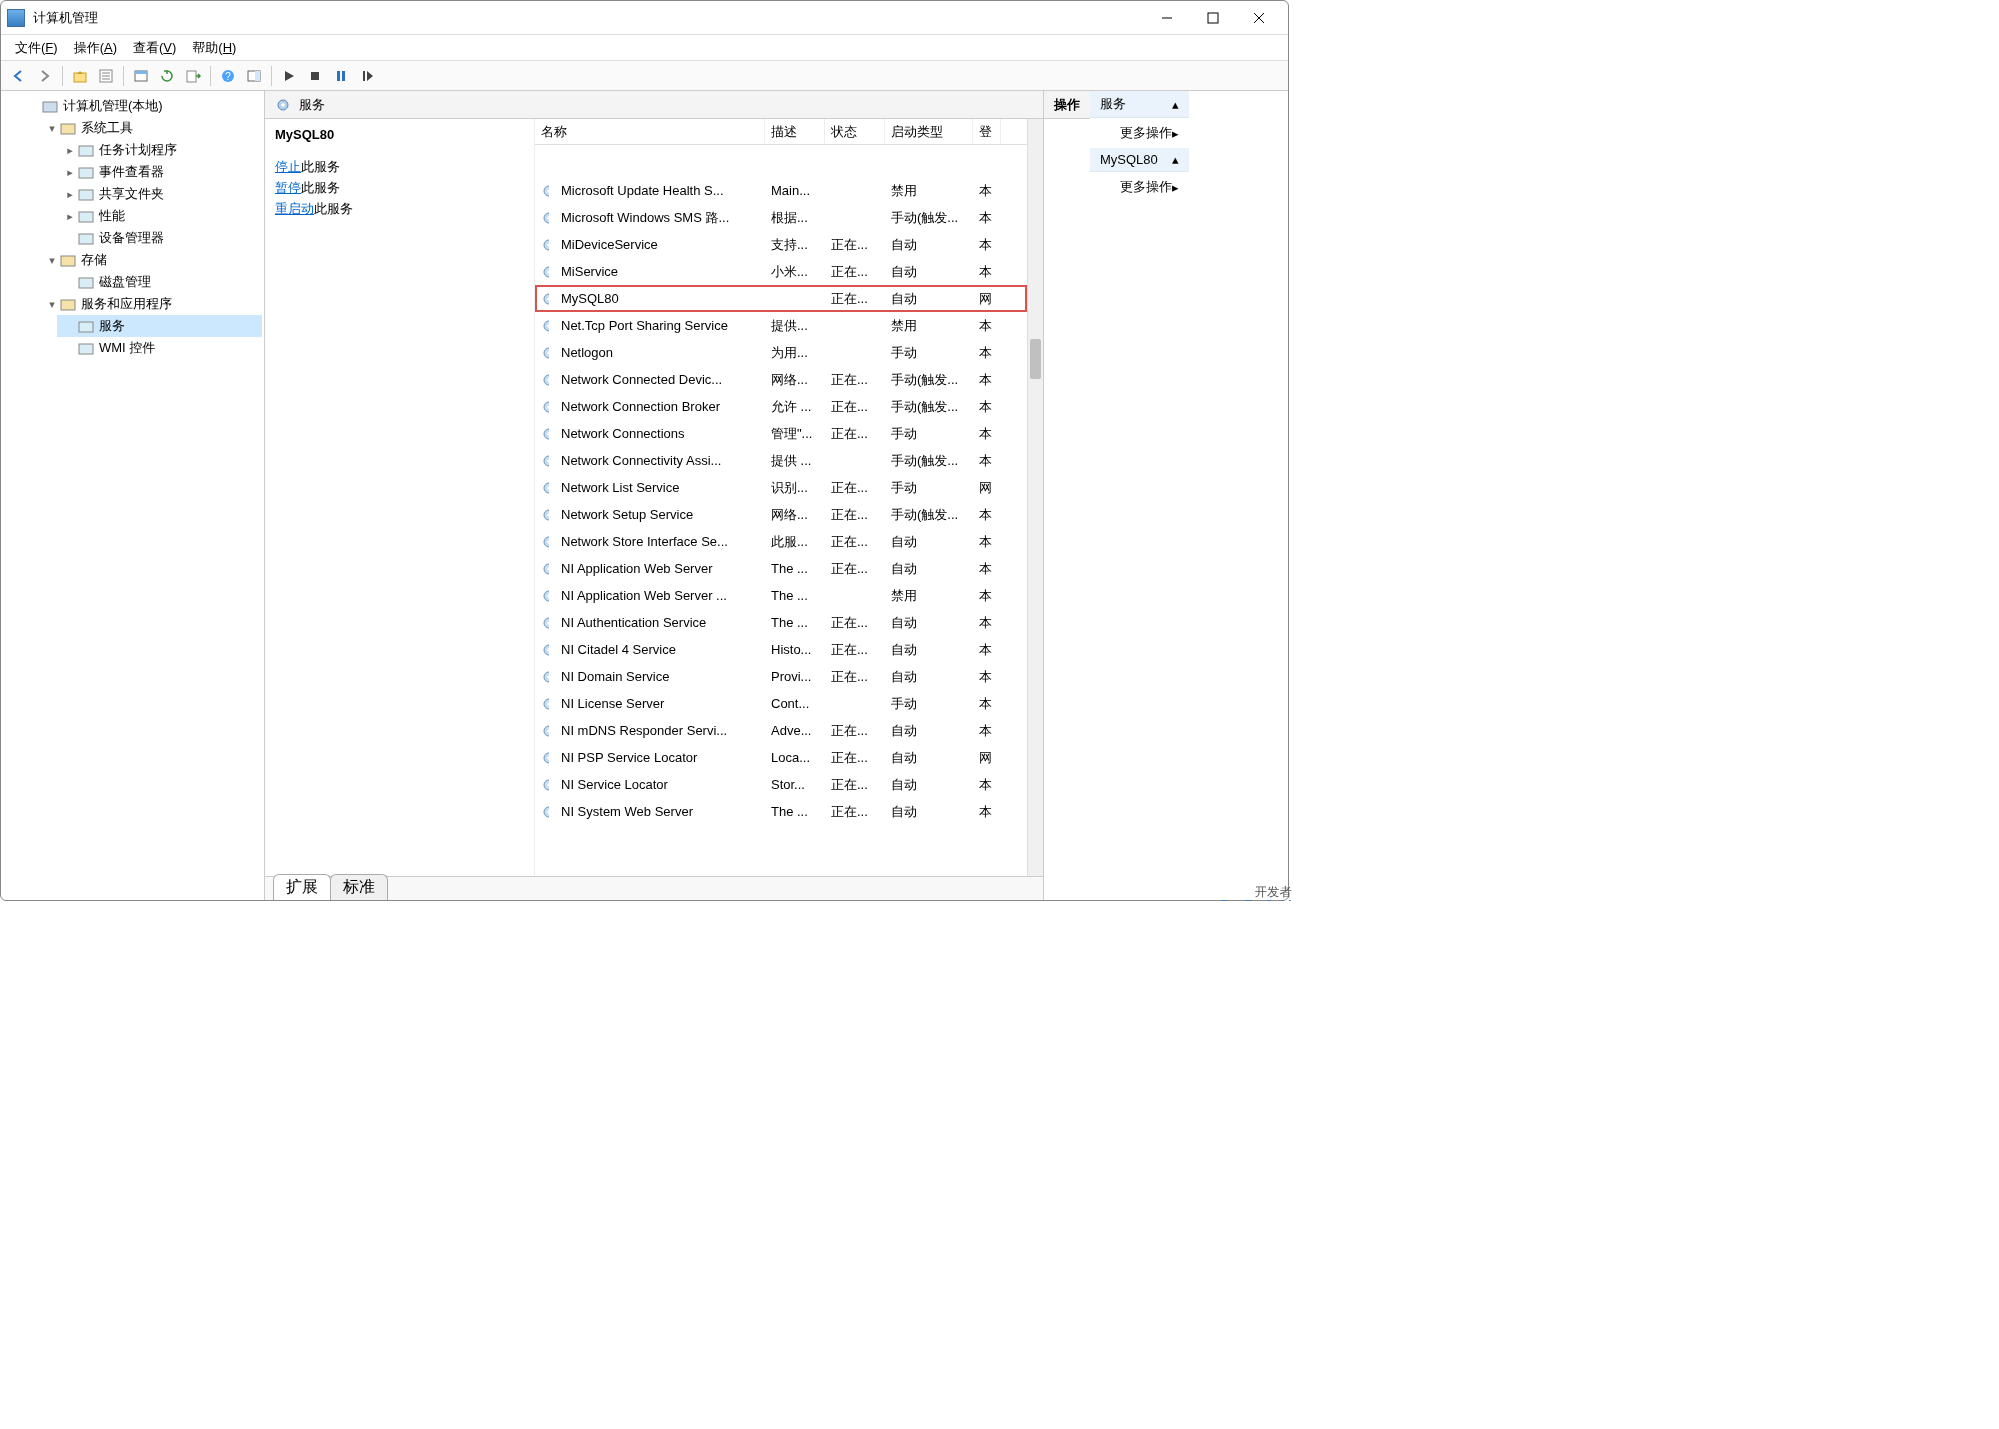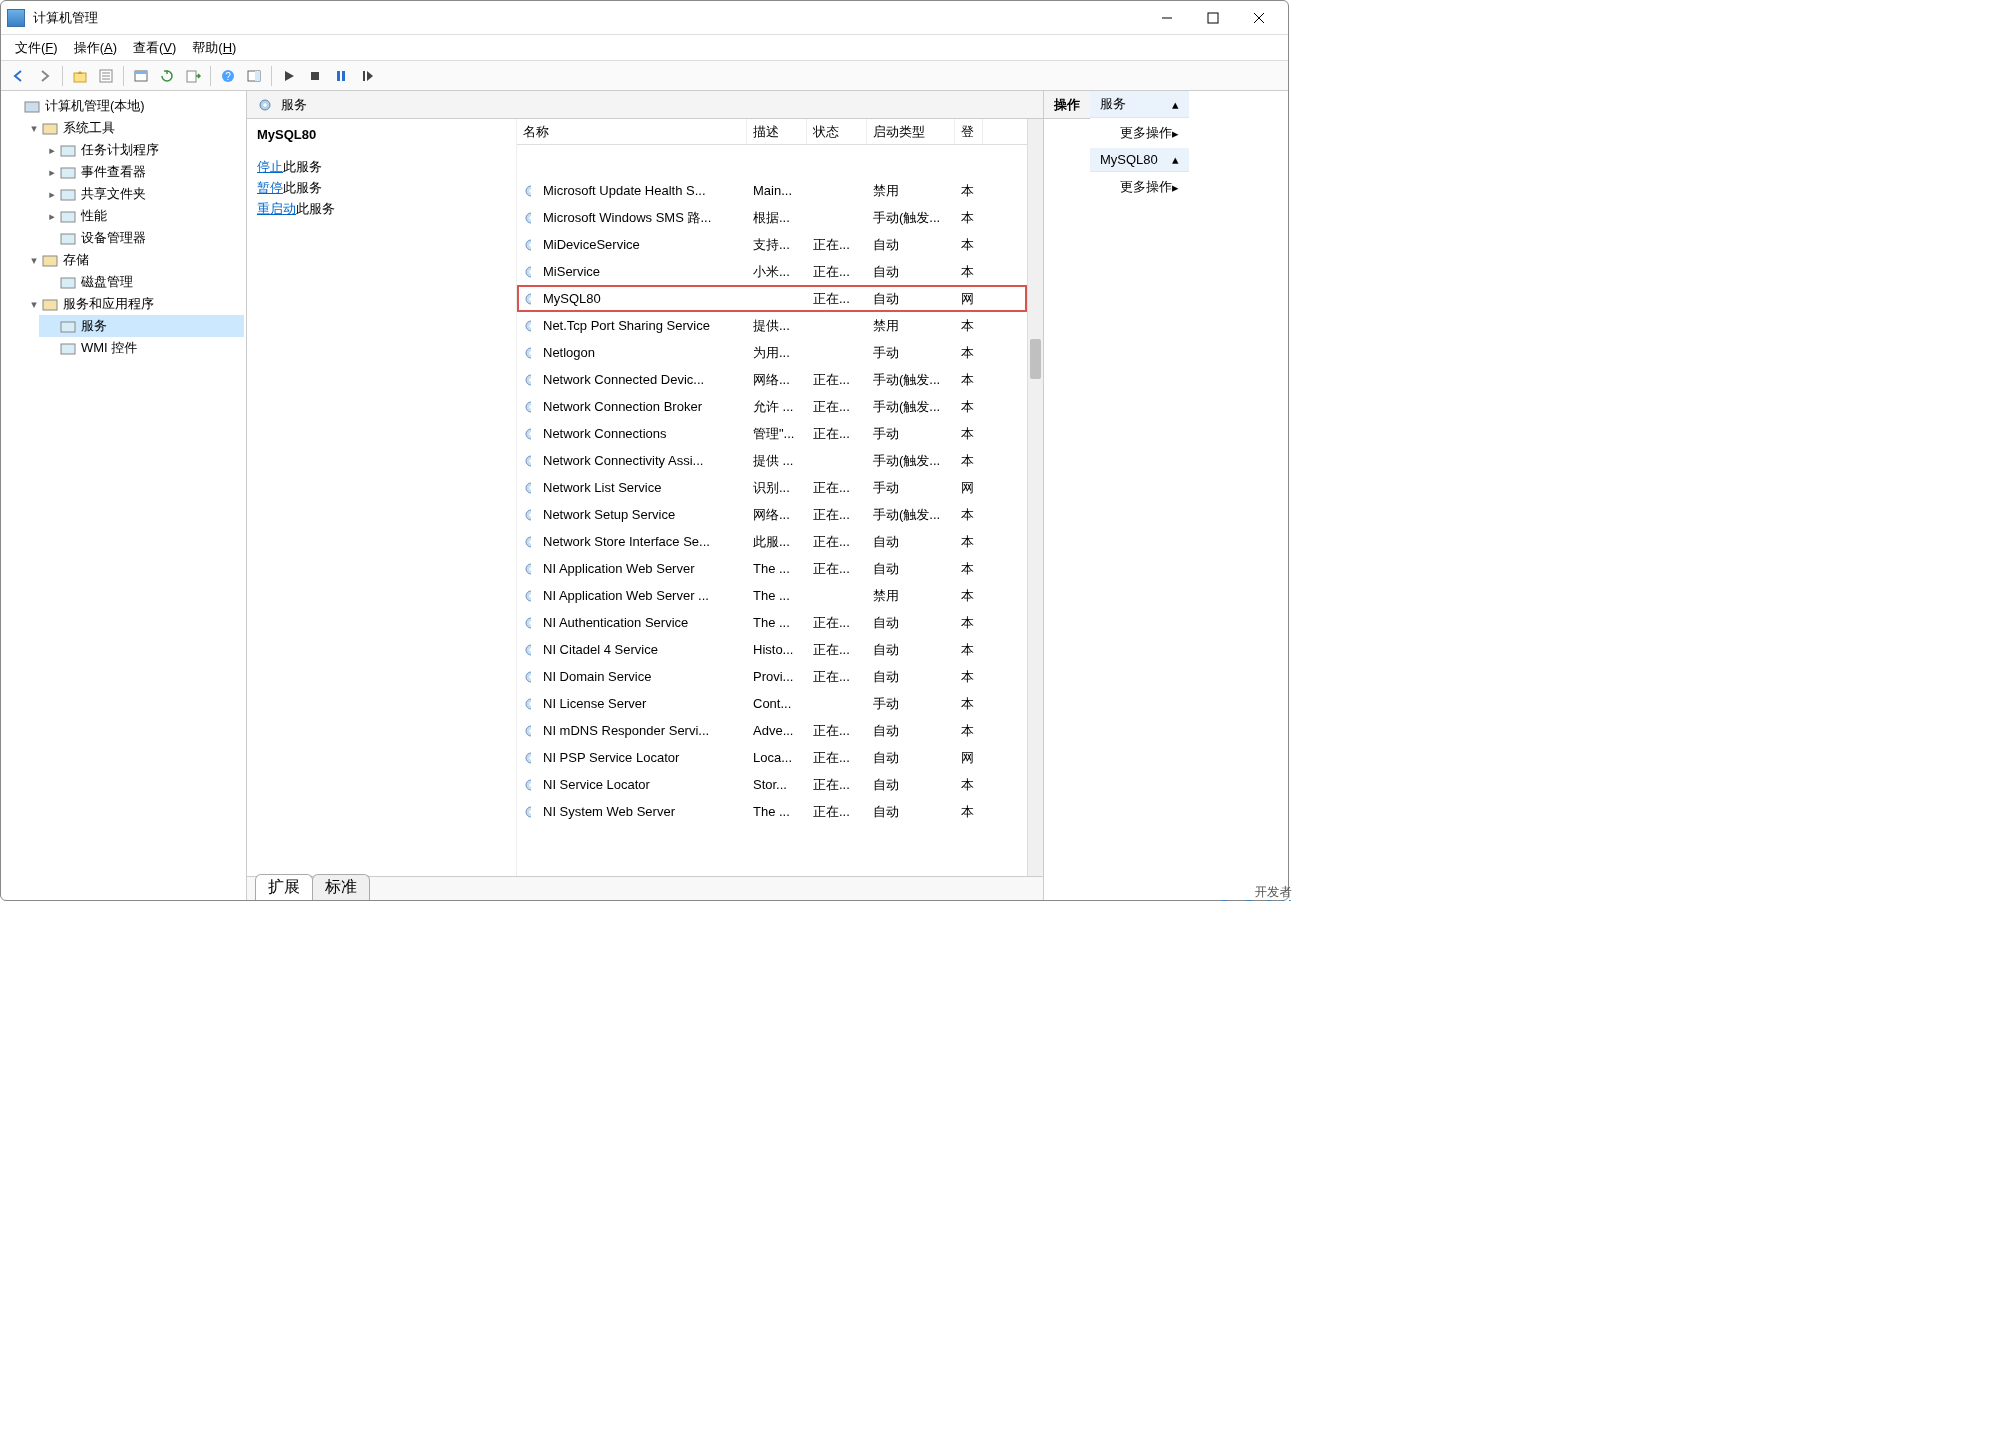--- a/index.html
+++ b/index.html
@@ -9,21 +9,21 @@
 .titlebar .app-icon { width: 18px; height: 18px; background: linear-gradient(#6cb1e8,#3a7fc4); border: 1px solid #3a6ea5; }
 .titlebar .title { margin-left: 8px; font-size: 13px; }
 .win-controls { margin-left: auto; display: flex; }
 .win-btn { width: 46px; height: 30px; display: flex; align-items: center; justify-content: center; cursor: pointer; }
 .menubar { height: 26px; display: flex; align-items: center; padding: 0 6px; border-bottom: 1px solid #ddd; }
 .menubar .menu-item { padding: 17px 8px; cursor: pointer; }
 .menubar .menu-item .hk { text-decoration: underline; }
 .toolbar { height: 30px; display: flex; align-items: center; padding: 0 6px; gap: 2px; border-bottom: 1px solid #ccc; background: #fafafa; }
 .tb-btn { width: 24px; height: 24px; display: flex; align-items: center; justify-content: center; cursor: pointer; border: 1px solid transparent; }
 .tb-sep { width: 1px; height: 20px; background: #ccc; margin: 0 3px; }
-.content { flex: 1; display: flex; min-height: 0; }
+.content { flex: 1; display: flex; min-height: 0; padding-left: 18px; }
 .tree-pane { width: 246px; border-right: 1px solid #ccc; padding: 4px 2px; overflow: auto; }
 .tree-node { white-space: nowrap; padding: 2px 0 2px 6px; display: flex; align-items: center; cursor: pointer; }
 .tree-node.selected { background: #cce8ff; }
 .tree-node .exp { width: 14px; text-align: center; color: #666; cursor: pointer; font-size: 11px; }
 .tree-node .ticon { width: 18px; height: 16px; margin-right: 4px; display: inline-flex; align-items: center; justify-content: center; }
 .tree-children { padding-left: 18px; }
 .middle-pane { flex: 1; display: flex; flex-direction: column; border-right: 1px solid #ccc; min-width: 0; }
 .mid-header { height: 28px; display: flex; align-items: center; padding: 0 10px; border-bottom: 1px solid #ccc; background:#f4f4f4; }
 .mid-body { flex: 1; display: flex; min-height: 0; }
 .detail-col { width: 270px; padding: 8px 10px; border-right: 1px solid #eee; }

